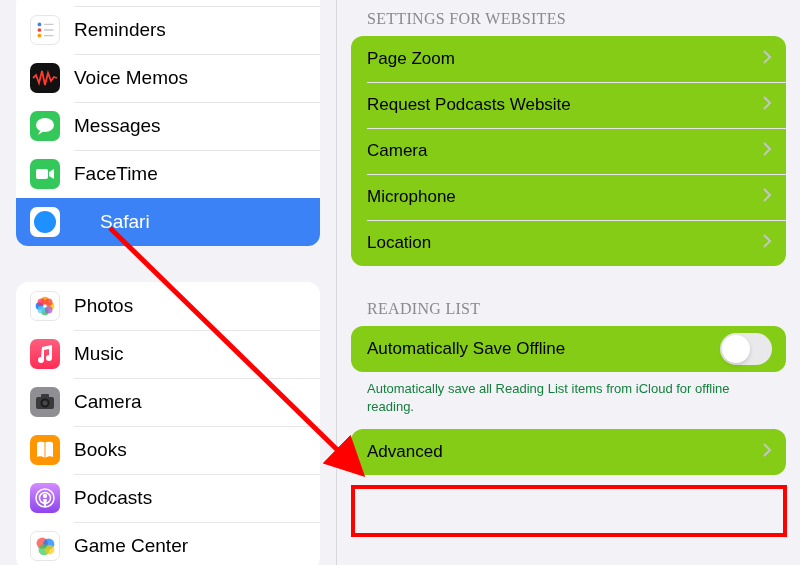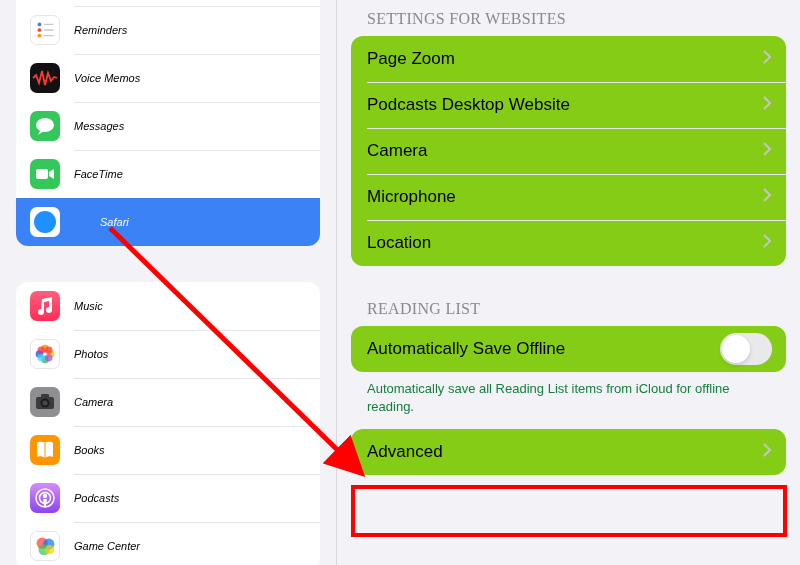--- a/index.html
+++ b/index.html
@@ -6,21 +6,21 @@
   html, body { width: 800px; height: 565px; overflow: hidden; font-family: -apple-system, "Helvetica Neue", Helvetica, Arial, sans-serif; }
   body { background: #f2f2f7; position: relative; }
 
   .container { display: flex; width: 100%; height: 100%; }
 
   
   .sidebar { width: 336px; height: 100%; background: #f2f2f7; padding: 0 16px 0 16px; overflow: hidden; }
   .list-group { background: #ffffff; border-radius: 12px; overflow: hidden; margin-bottom: 36px; }
   .list-group.first { margin-top: -8px; }
   .row { display: flex; align-items: center; height: 48px; padding-left: 14px; position: relative; cursor: pointer; }
-  .row .label { font-size: 11px; color: #000; font-style: italic; }
+  .row .label { font-size: 19px; color: #000; }
   .row.selected { background: #3b82f6; }
   .row.selected .label { color: #fff; margin-left: 26px; }
   .row:not(.selected) + .row:not(.selected)::before,
   .list-group .row:not(:first-child):not(.selected)::before {
     content: ""; position: absolute; left: 58px; right: 0; top: 0; height: 1px; background: #e5e5ea;
   }
   .row.selected::before { display: none; }
   .app-icon { width: 30px; height: 30px; border-radius: 7px; margin-right: 14px; display: flex; align-items: center; justify-content: center; flex: 0 0 auto; }
 
   
@@ -103,45 +103,45 @@
               <path d="M20 10 L16 14 L14 16 L10 20 L14 16 Z" fill="#fff"></path>
               <path d="M20 10 L16 14 L10 20 L14 16 Z" fill="#ff3b30"></path>
             </svg>
         </span>
         <span class="label">Safari</span>
       </div>
     </div>
 
     <div class="list-group">
       <div class="row">
-        <span class="app-icon" style="background:linear-gradient(180deg,#ff5e7e,#ff2d55);">
-          <svg class="icon-svg" viewBox="0 0 30 30">
-              <path d="M12 8 L22 6 L22 19 A3 3 0 1 1 19 16 L19 10 L14 11 L14 21 A3 3 0 1 1 11 18 Z" fill="#fff"></path>
-            </svg>
-        </span>
-        <span class="label">Music</span>
-      </div>
-
-      <div class="row">
         <span class="app-icon" style="background:#fff;border:1px solid #e5e5ea;">
           <svg class="icon-svg" viewBox="0 0 30 30">
               <circle cx="15" cy="9" r="4" fill="#ff9500" opacity="0.85"></circle>
               <circle cx="21" cy="15" r="4" fill="#ffcc00" opacity="0.85"></circle>
               <circle cx="15" cy="21" r="4" fill="#34c759" opacity="0.85"></circle>
               <circle cx="9" cy="15" r="4" fill="#007aff" opacity="0.85"></circle>
               <circle cx="19" cy="11" r="4" fill="#ff3b30" opacity="0.75"></circle>
               <circle cx="19" cy="19" r="4" fill="#af52de" opacity="0.75"></circle>
               <circle cx="11" cy="19" r="4" fill="#5ac8fa" opacity="0.75"></circle>
               <circle cx="11" cy="11" r="4" fill="#ff2d55" opacity="0.75"></circle>
             </svg>
         </span>
         <span class="label">Photos</span>
       </div>
 
       <div class="row">
+        <span class="app-icon" style="background:linear-gradient(180deg,#ff5e7e,#ff2d55);">
+          <svg class="icon-svg" viewBox="0 0 30 30">
+              <path d="M12 8 L22 6 L22 19 A3 3 0 1 1 19 16 L19 10 L14 11 L14 21 A3 3 0 1 1 11 18 Z" fill="#fff"></path>
+            </svg>
+        </span>
+        <span class="label">Music</span>
+      </div>
+
+      <div class="row">
         <span class="app-icon" style="background:#8e8e93;">
           <svg class="icon-svg" viewBox="0 0 30 30">
               <rect x="6" y="10" width="18" height="12" rx="2" fill="#3a3a3c"></rect>
               <rect x="11" y="7" width="8" height="4" rx="1" fill="#3a3a3c"></rect>
               <circle cx="15" cy="16" r="4.5" fill="#1c1c1e"></circle>
               <circle cx="15" cy="16" r="2.5" fill="#48484a"></circle>
             </svg>
         </span>
         <span class="label">Camera</span>
       </div>
@@ -186,21 +186,21 @@
 
     <div class="section-header">SETTINGS FOR WEBSITES</div>
     <div class="d-group">
       <div class="d-row">
         <span class="title">Page Zoom</span>
         <span class="chev"><svg width="9" height="14" viewBox="0 0 9 14">
               <polyline points="1,1 7,7 1,13" fill="none" stroke="#c5c5c8" stroke-width="2"></polyline>
             </svg></span>
       </div>
       <div class="d-row">
-        <span class="title">Podcasts Desktop Website</span>
+        <span class="title">Request Podcasts Website</span>
         <span class="chev"><svg width="9" height="14" viewBox="0 0 9 14">
               <polyline points="1,1 7,7 1,13" fill="none" stroke="#c5c5c8" stroke-width="2"></polyline>
             </svg></span>
       </div>
       <div class="d-row">
         <span class="title">Camera</span>
         <span class="chev"><svg width="9" height="14" viewBox="0 0 9 14">
               <polyline points="1,1 7,7 1,13" fill="none" stroke="#c5c5c8" stroke-width="2"></polyline>
             </svg></span>
       </div>

